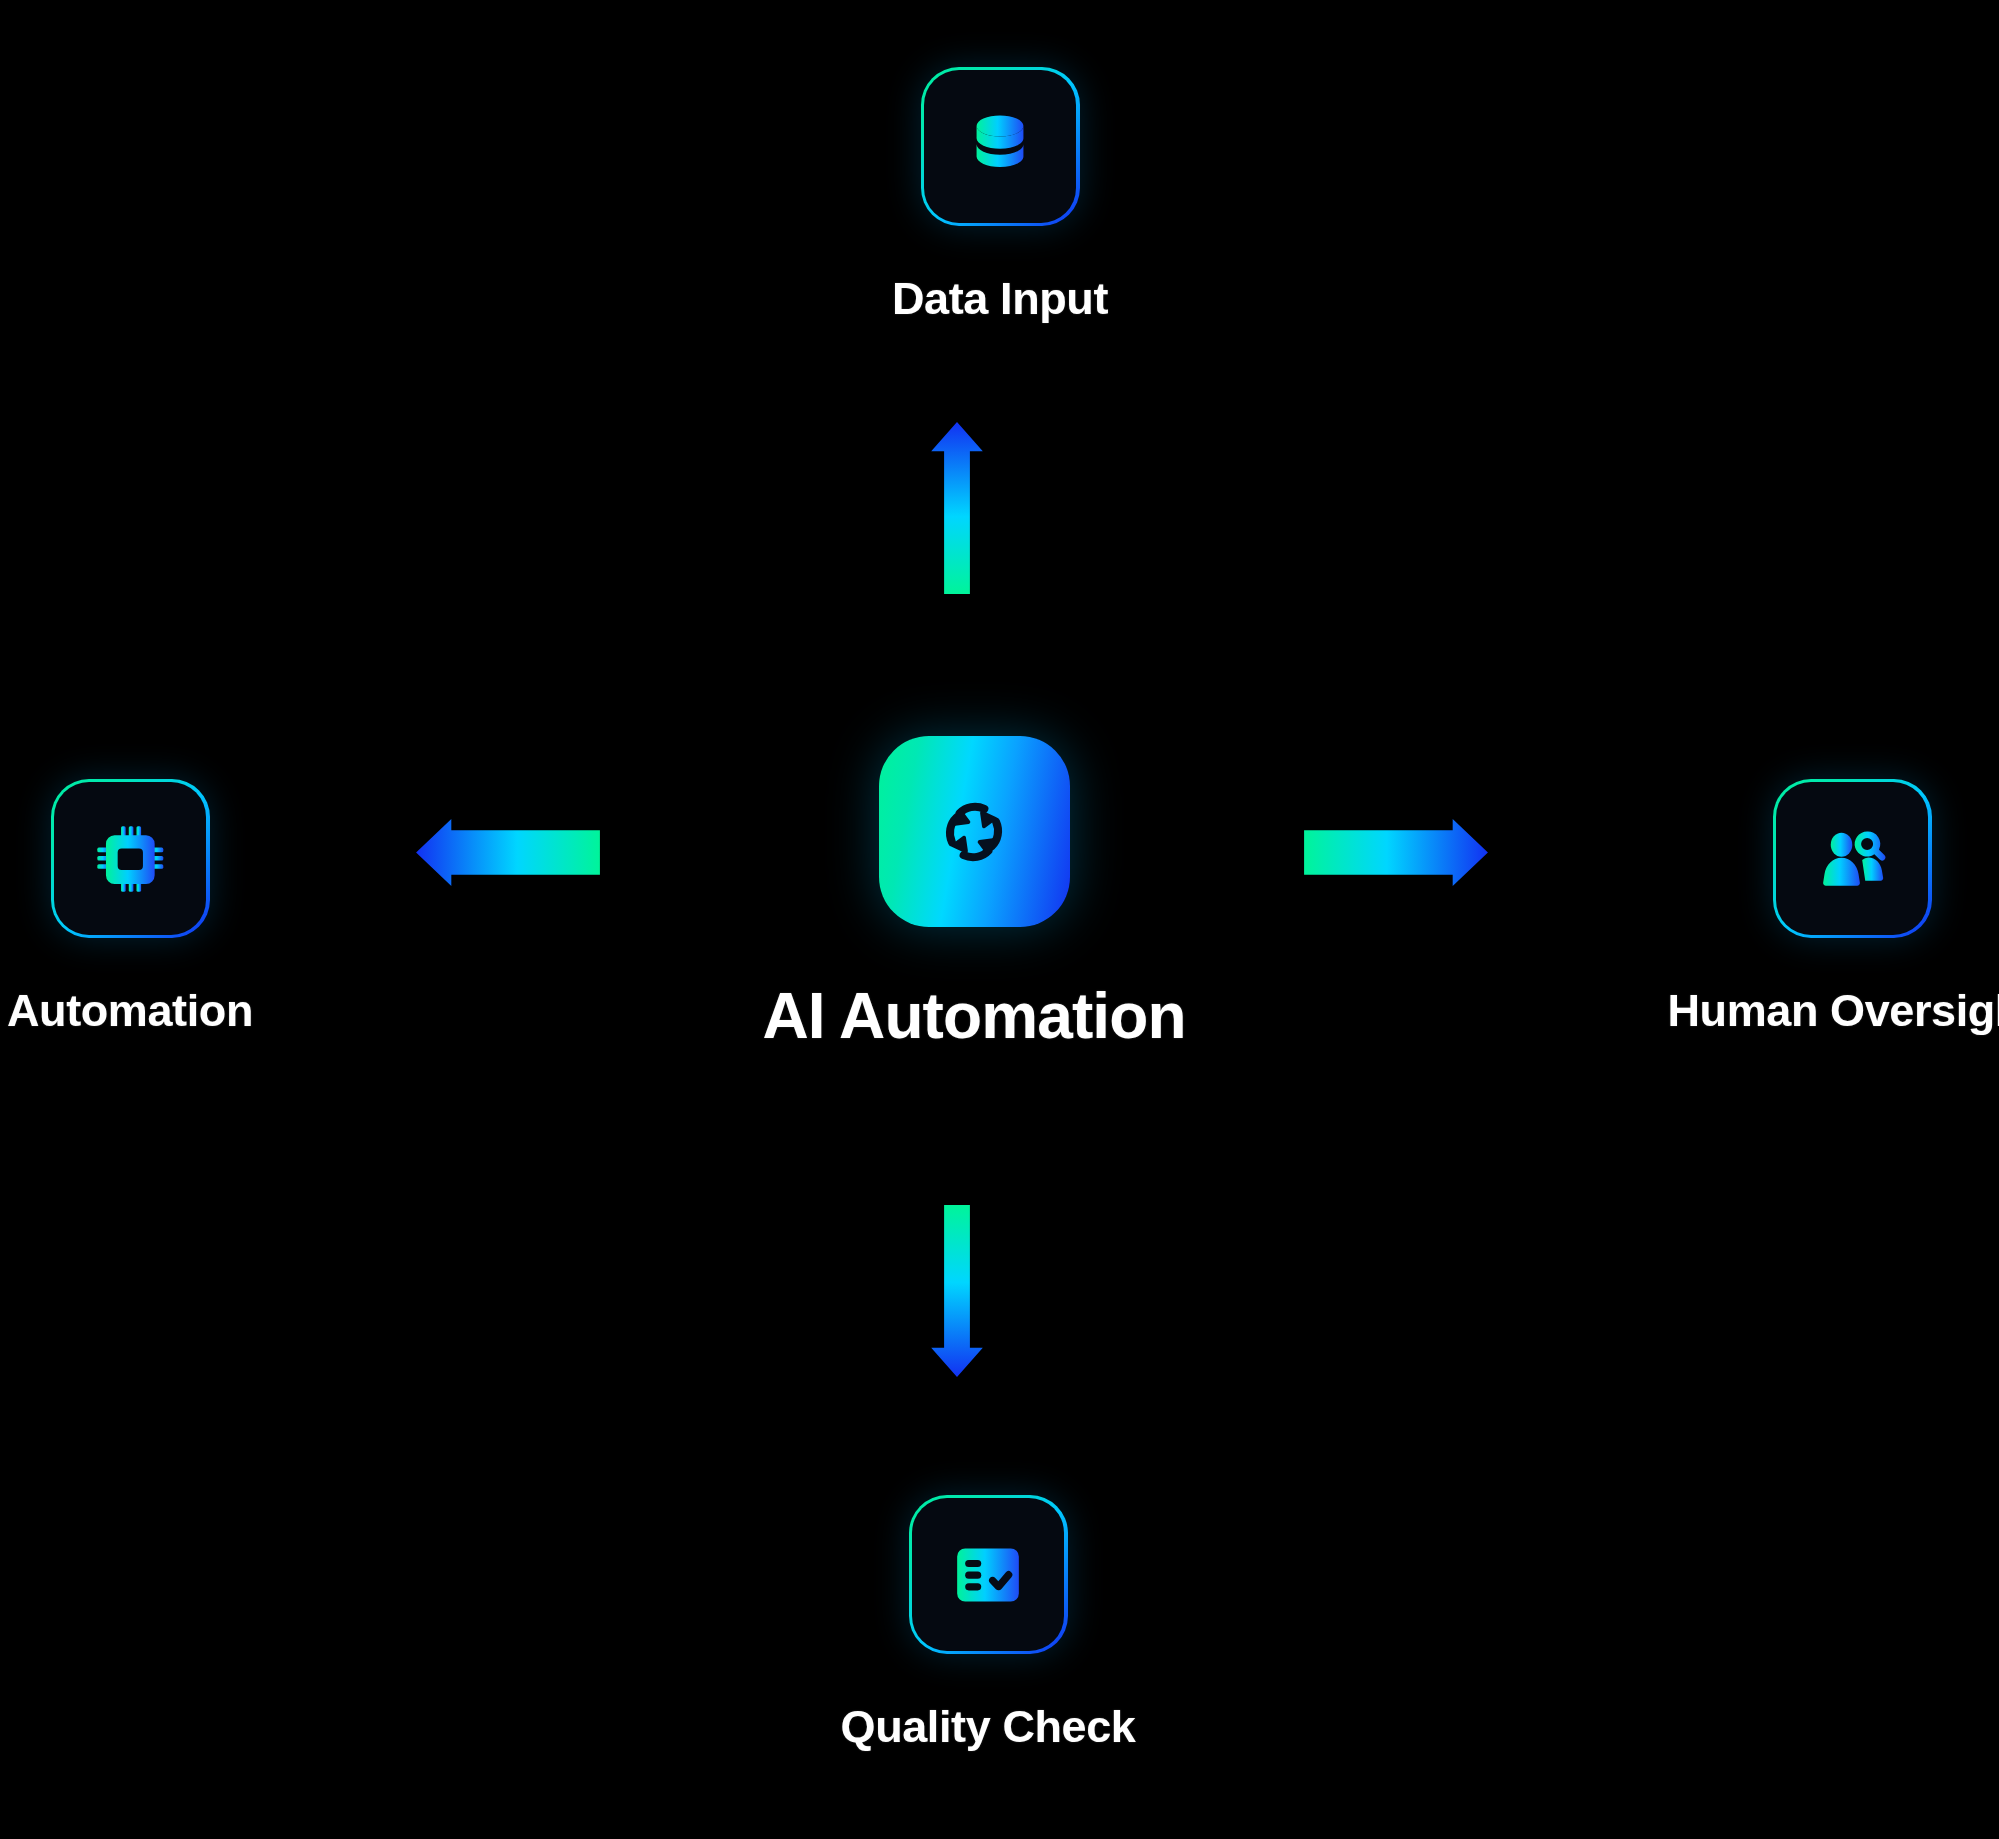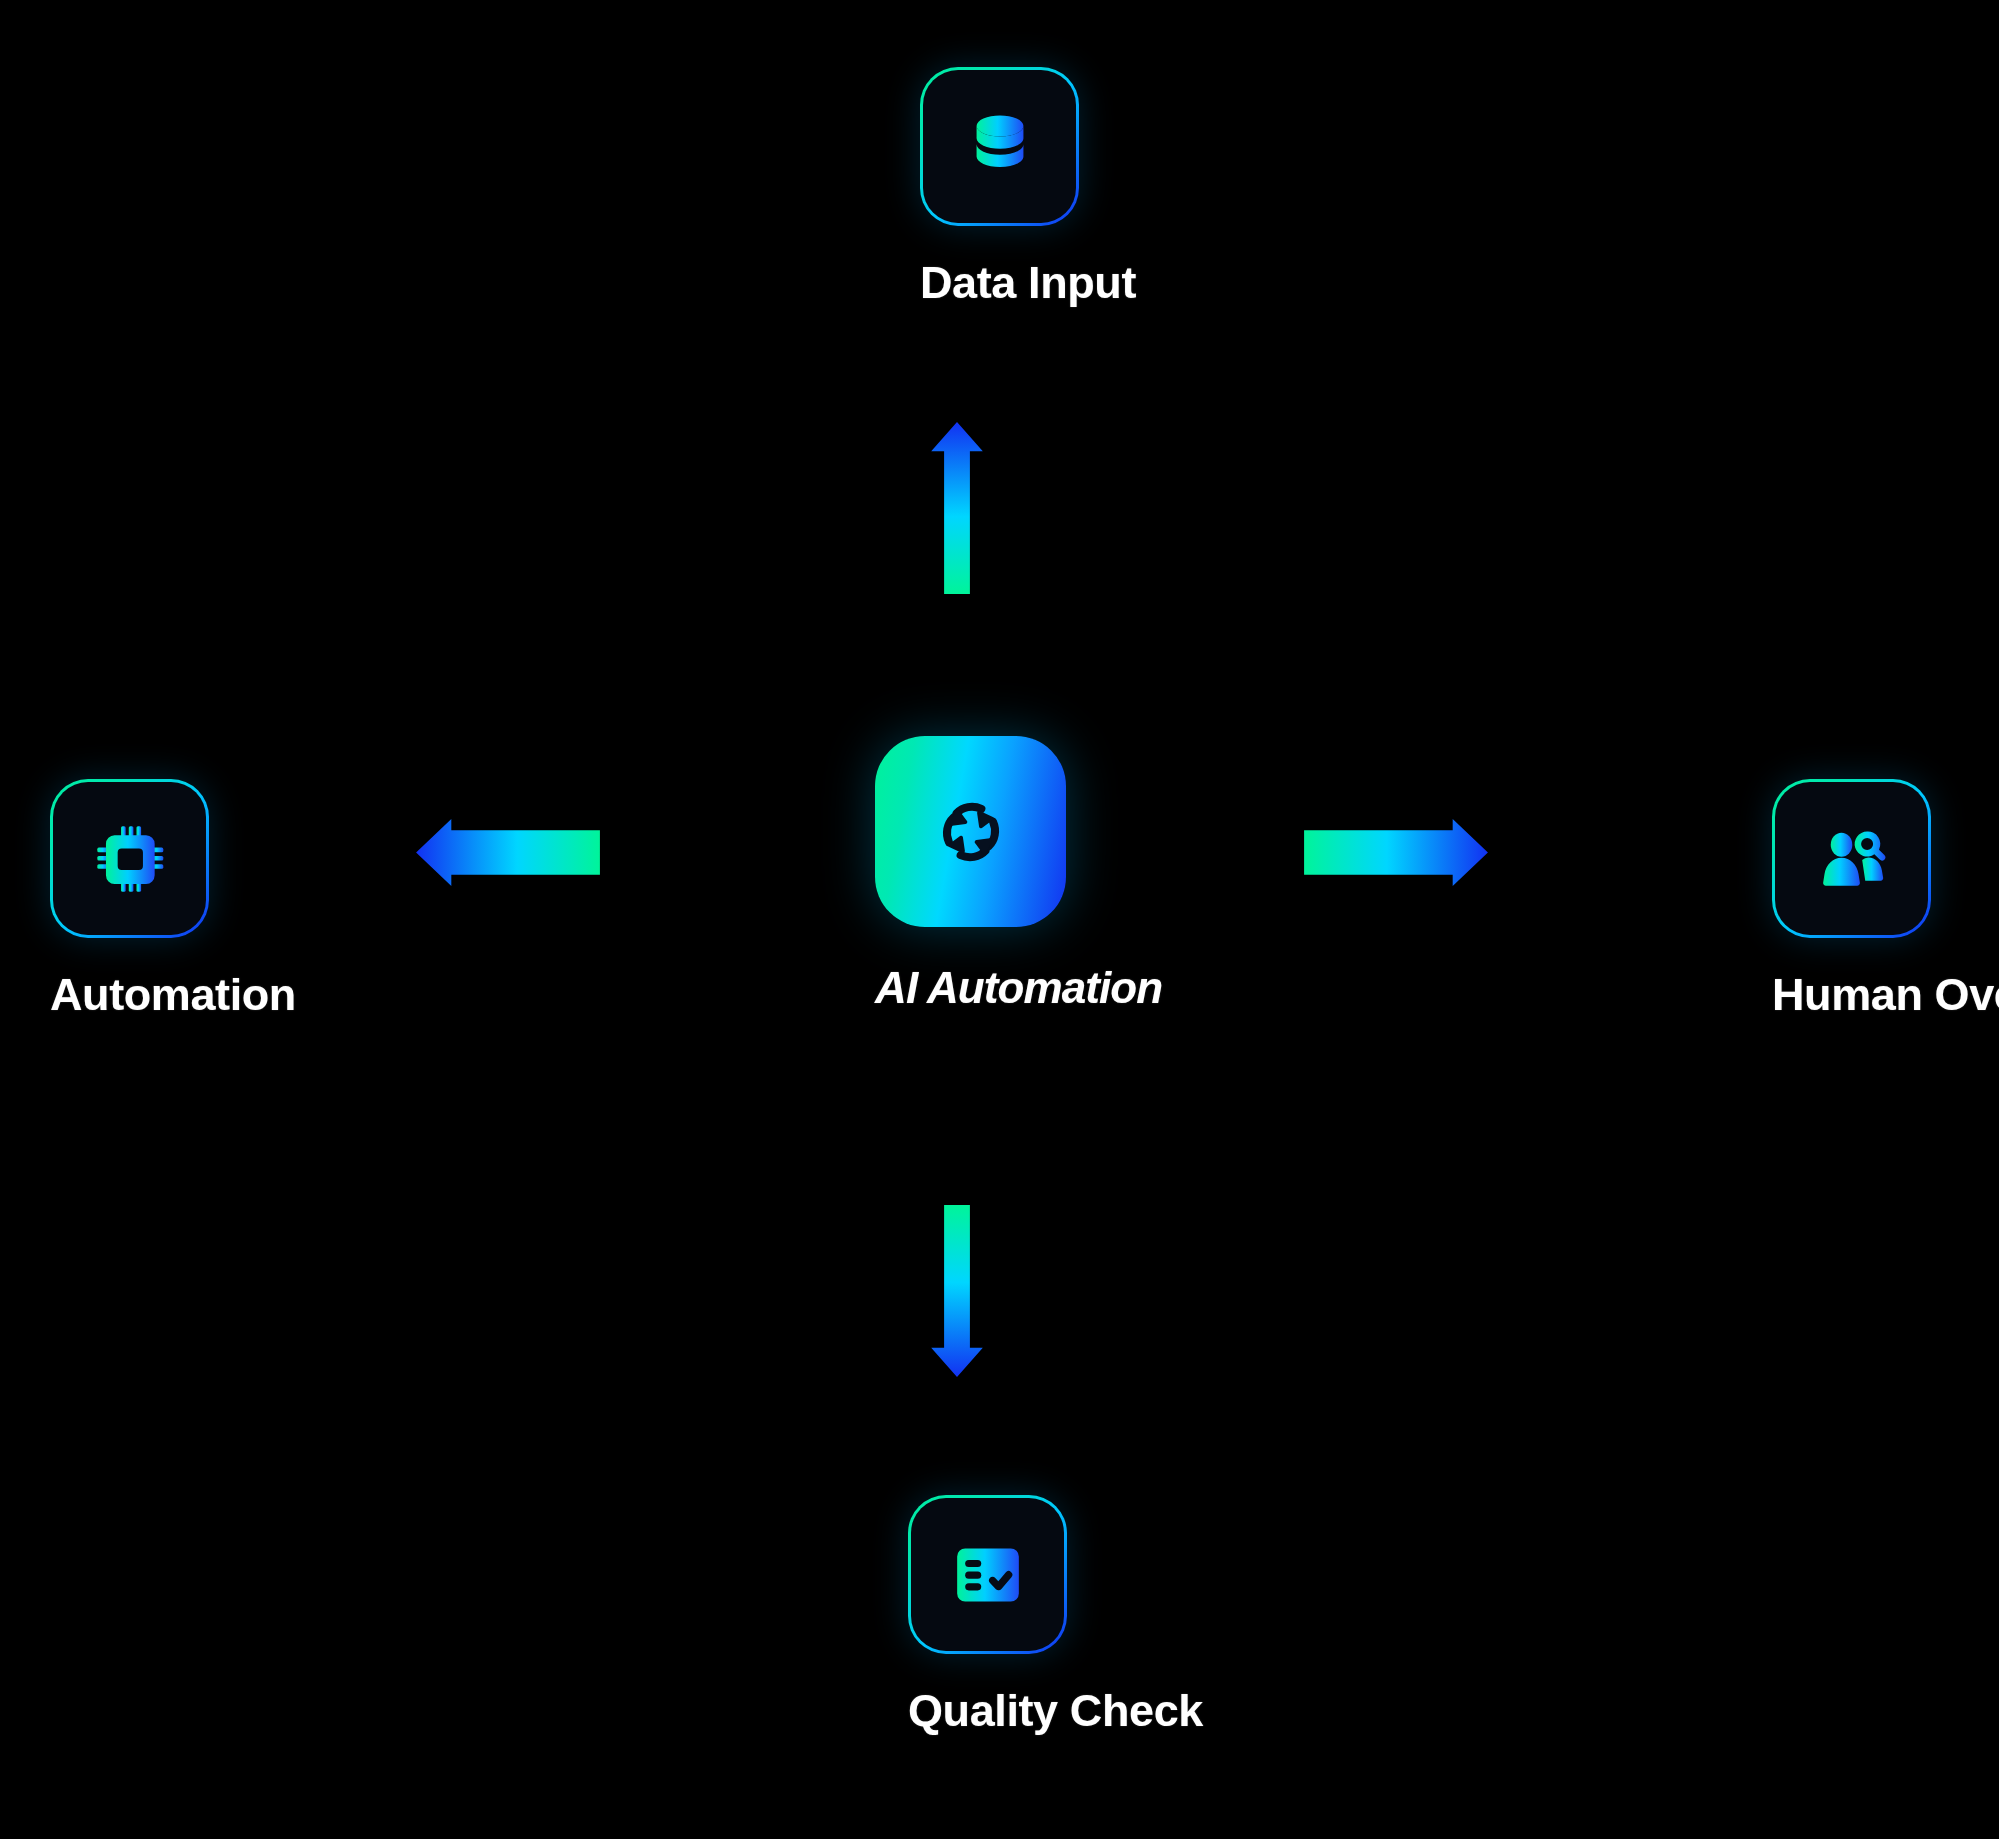--- a/index.html
+++ b/index.html
@@ -10,21 +10,21 @@
   }
   #canvas{
     position:relative;
     width:2000px;height:1840px;
     background:#000000;
     border-radius:22.4px;
     overflow:hidden;
   }
 
   
-  .node{position:absolute;display:flex;flex-direction:column;}
+  .node{position:absolute;display:flex;flex-direction:column;align-items:center;gap:16px;}
   .node-label{
     color:#ffffff;
     font-weight:700;
     letter-spacing:-0.4px;
     white-space:nowrap;
     text-align:center;
     text-shadow:0 0 1.7px rgba(255,255,255,.25);
   }
 
   
@@ -49,21 +49,21 @@
   .center-card{
     width:191px;height:191px;
     border-radius:50px;
     background:linear-gradient(100deg,#00f29a 0%,#00e8b4 18%,#00d8ff 42%,#0aa2ff 62%,#1331f0 100%);
     display:flex;align-items:center;justify-content:center;
     box-shadow:0 0 52px rgba(0,190,255,.28);
   }
   .center-card svg{width:96px;height:96px;display:block;}
 
   .label-sat{font-size:45px;margin-top:31px;}
-  .label-center{font-size:44px;margin-top:36px;letter-spacing:-0.9px;font-style:italic;}
+  .label-center{font-size:64px;margin-top:36px;letter-spacing:-0.9px;}
 
   
   .arrow{position:absolute;}
   .arrow svg{display:block;overflow:visible;}
 </style>
 </head>
 <body>
 
 <div id="canvas">
 

